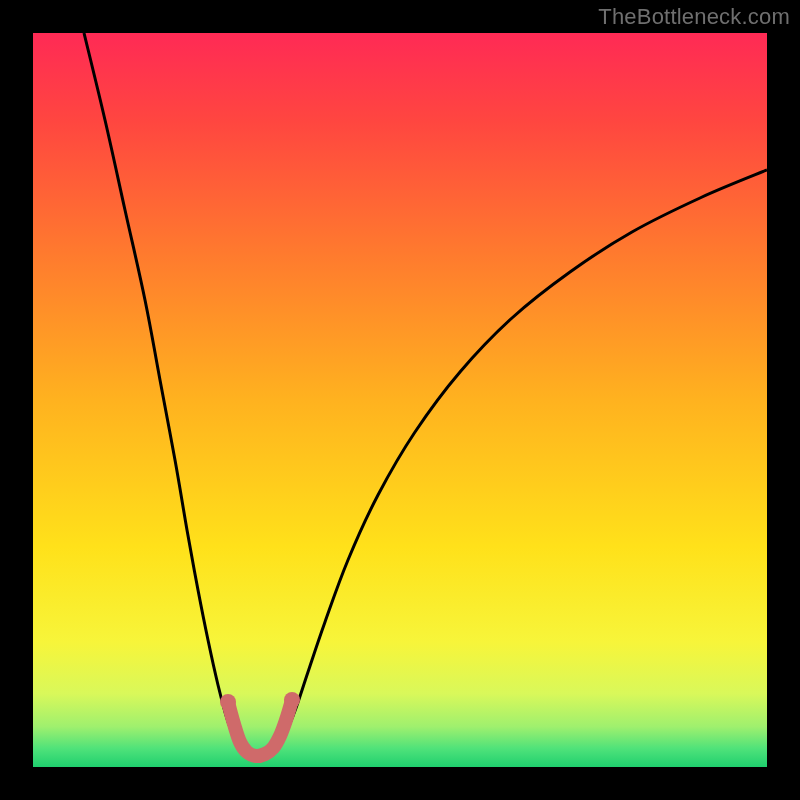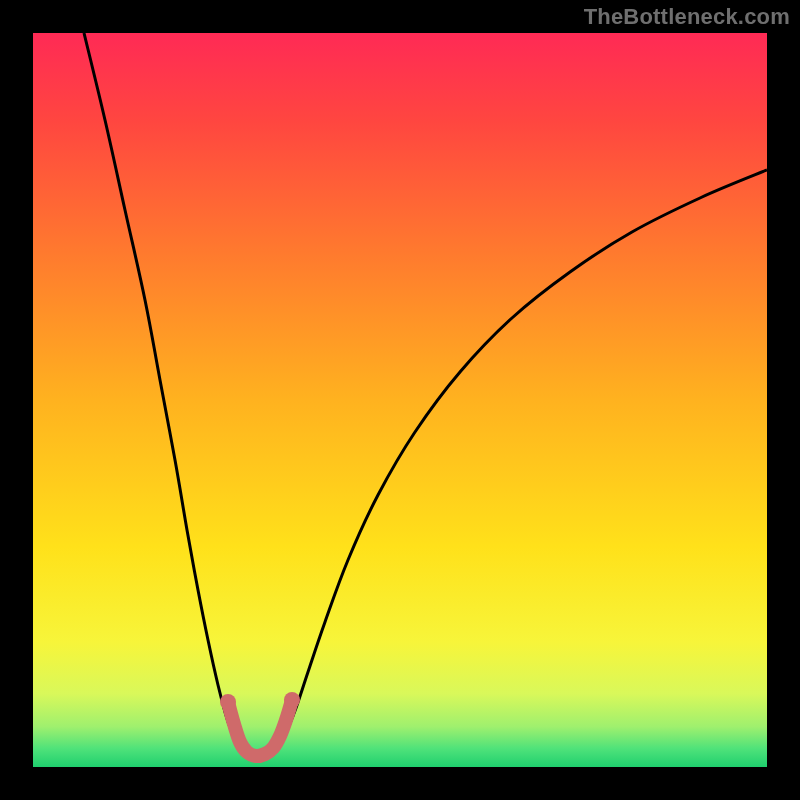--- a/index.html
+++ b/index.html
@@ -19,21 +19,21 @@
     height: 800px;
     background: #000;
   }
   .watermark {
     position: absolute;
     top: 4px;
     right: 10px;
     color: #6f6f6f;
     font-size: 22px;
     letter-spacing: 0.2px;
-    font-weight: 700;
+    font-weight: 400;
   }
   svg {
     position: absolute;
     left: 0;
     top: 0;
   }
 </style>
 </head>
 <body>
 <div class="frame">

